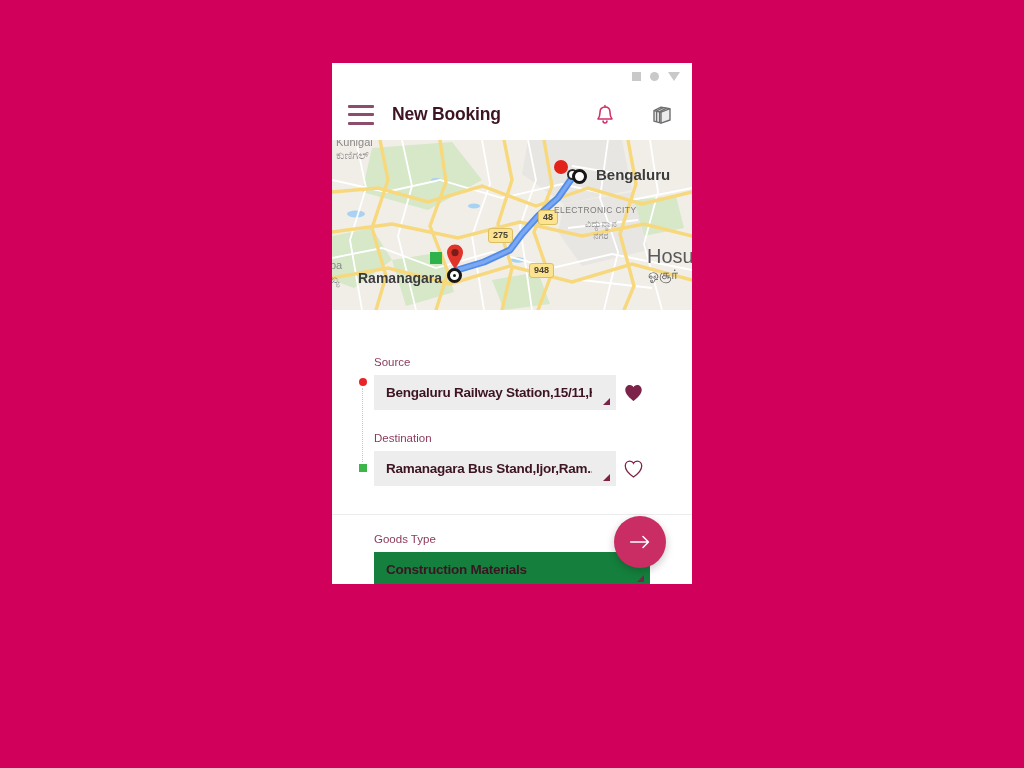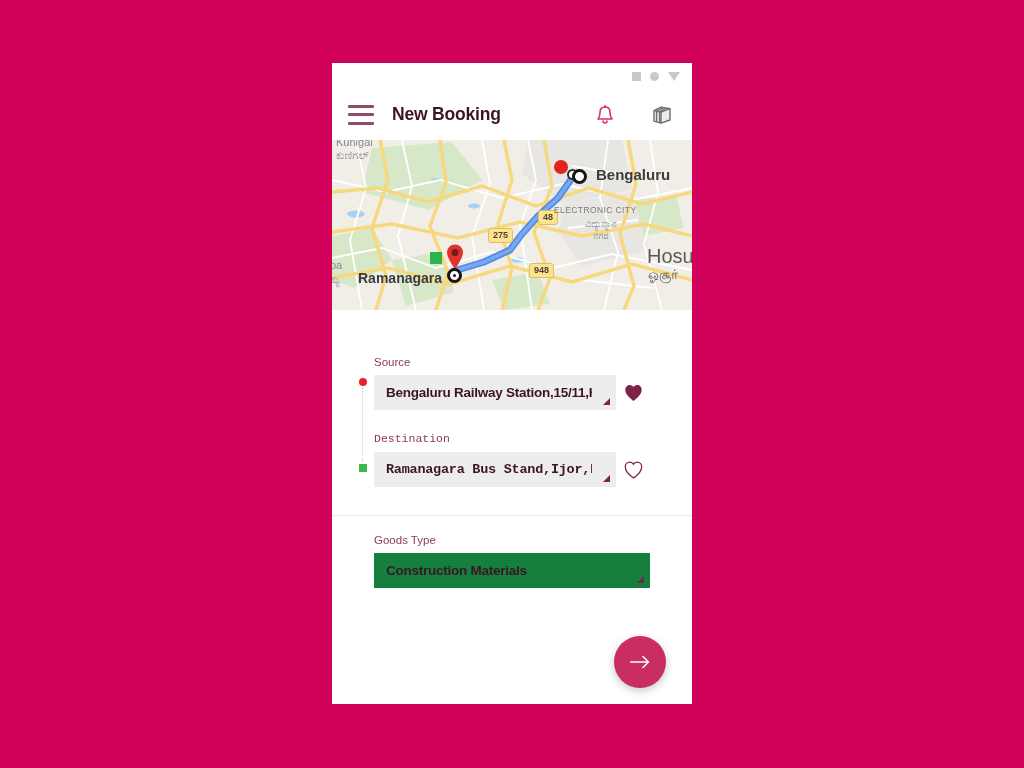--- a/index.html
+++ b/index.html
@@ -15,21 +15,21 @@
     font-family: "Liberation Sans", sans-serif;
     position: relative;
   }
 
   
   #phone-frame {
     position: absolute;
     left: 332px;
     top: 63px;
     width: 360px;
-    height: 641px;
+    height: 521px;
     background: #ffffff;
     overflow: hidden;
     display: flex;
     flex-direction: column;
   }
 
   
   #status-bar {
     height: 26px;
     background: #ffffff;
@@ -203,21 +203,21 @@
     position: absolute; left: 5.2px; top: 10px; height: 74px;
     border-left: 1.5px dotted #c8c8c8;
   }
   #rail-dot-dest {
     position: absolute; left: 2px; top: 86px;
     width: 8px; height: 8px; background: #3cb54a;
   }
 
   .field-block { position: relative; }
   #block-source { padding-top: 30px; }
-  #block-destination { padding-top: 22px; font-family: Liberation Mono, monospace; }
+  #block-destination { padding-top: 22px; }
 
   .field-label {
     font-size: 11.5px;
     color: #8c3a5c;
     margin-bottom: 7px;
   }
   .field-row { display: flex; align-items: center; }
   .field-input {
     position: relative;
     flex: 1 1 auto;

